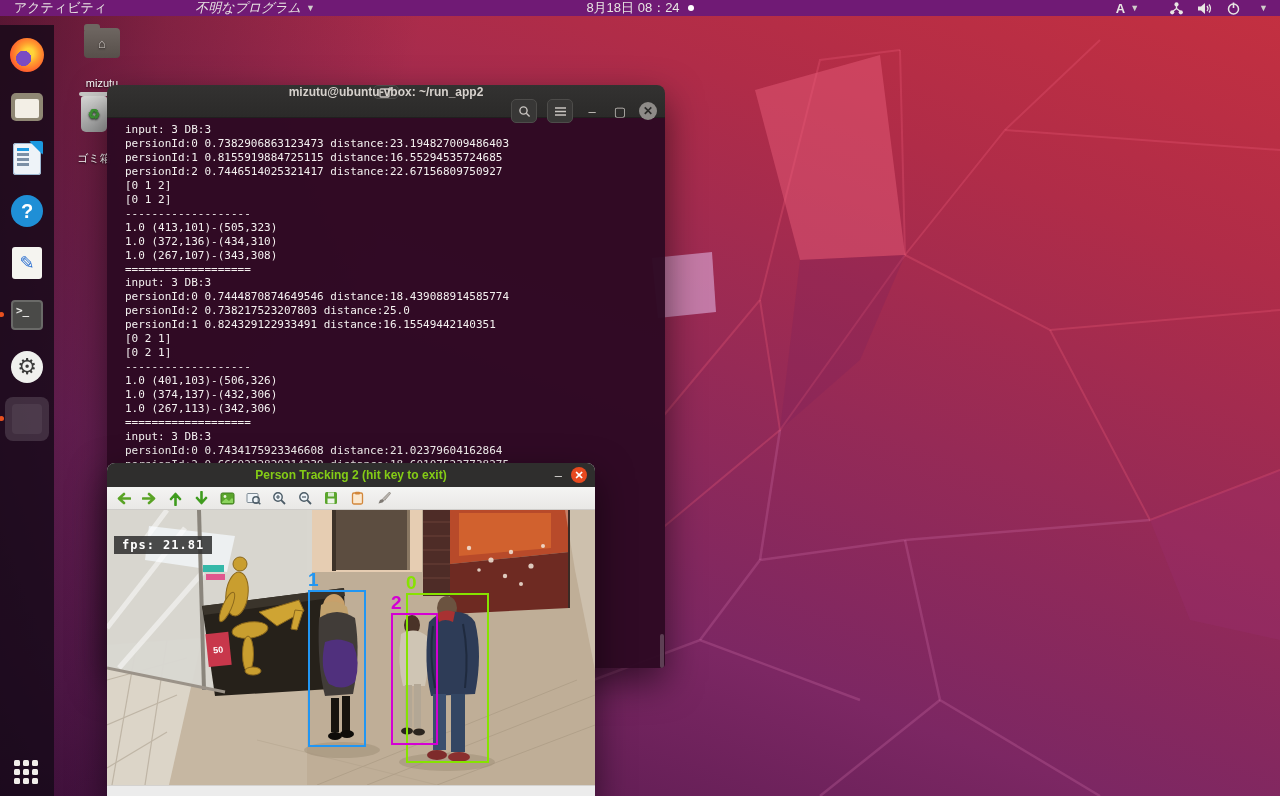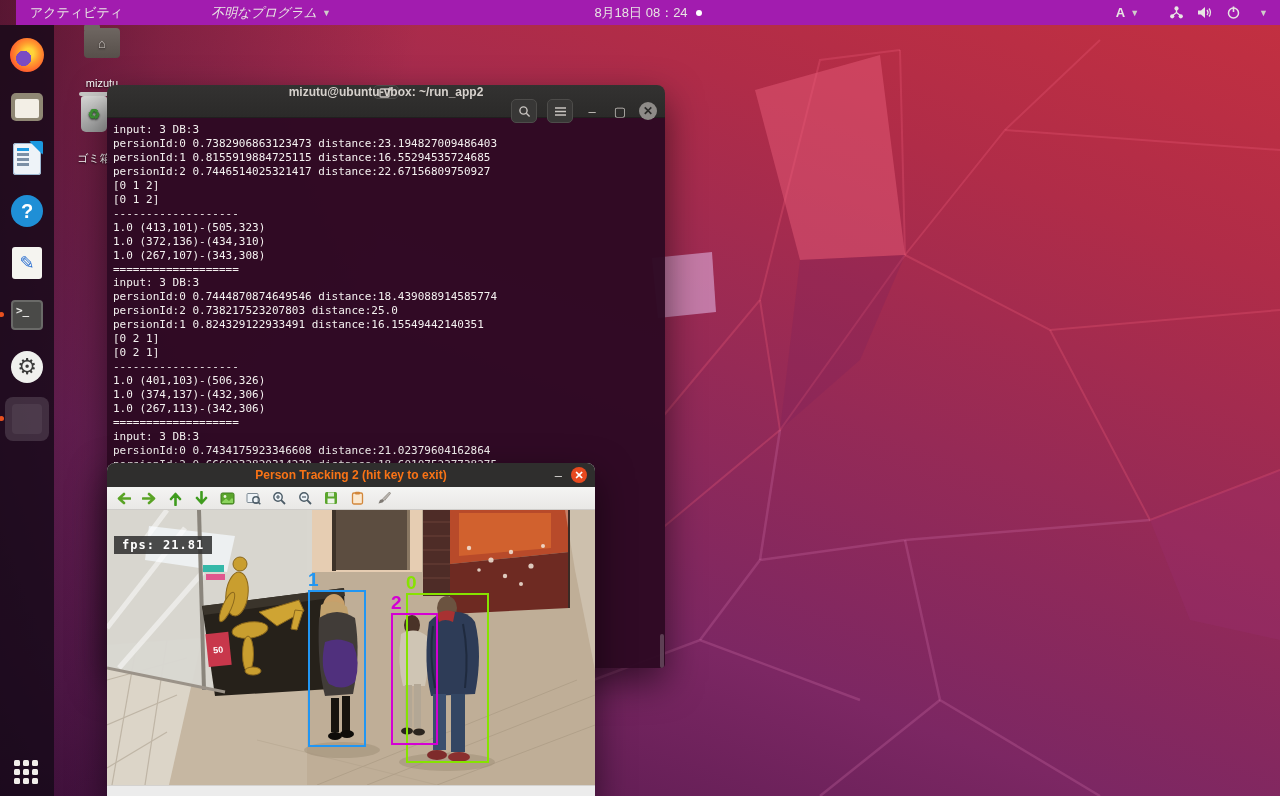--- a/index.html
+++ b/index.html
@@ -8,21 +8,21 @@
 
   
   #desktop { position:absolute; inset:0; overflow:hidden; }
   #wallpaper { position:absolute; inset:0;
     background:linear-gradient(200deg,#c43040 0%,#b02c48 22%,#962a56 45%,#7c2763 68%,#5c1c52 88%,#471343 100%); }
   #wallpaper svg { position:absolute; inset:0; }
   #wall-dark { position:absolute; inset:0;
     background:linear-gradient(100deg, rgba(30,5,25,.55) 0%, rgba(30,5,25,.25) 12%, rgba(0,0,0,0) 30%); }
 
   
-  #topbar { position:absolute; top:0; left:16px; right:0; height:25px; background:#a21caf;
+  #topbar { position:absolute; top:0; left:0; right:0; height:16px; background:#701a75;
     color:#e8e6e3; font-size:13px; display:flex; align-items:center; z-index:40; }
   #topbar .tb-btn { height:25px; display:flex; align-items:center; padding:0 10px; cursor:default; }
   #topbar .caret { font-size:9px; margin-left:5px; color:#cfcdca; }
   #tb-left { display:flex; align-items:center; }
   #tb-activities { margin-left:4px; }
   #tb-appmenu { margin-left:68px;font-style:italic; }
   #tb-center { position:absolute; left:0; right:0; display:flex; justify-content:center; pointer-events:none; }
   #tb-clock { pointer-events:auto; display:flex; align-items:center; gap:8px; font-weight:normal;text-align:right; }
   #tb-clock .notif-dot { width:6px; height:6px; border-radius:50%; background:#fff; }
   #tb-right { margin-left:auto; display:flex; align-items:center; }
@@ -72,30 +72,30 @@
   #term-titlebar { height:33px; background:linear-gradient(#333231,#2b2a29); border-radius:8px 8px 0 0;
     display:flex; align-items:center; padding:0 8px; position:relative; border-bottom:1px solid #201f1e;flex-direction:column; }
   .tt-btn { width:26px; height:24px; border:1px solid #4d4c4a; border-radius:5px; background:#383736;
     color:#c9c5c1; display:flex; align-items:center; justify-content:center; }
   #term-title { position:absolute; left:0; right:0; text-align:center; color:#d6d1cc; font-size:12px; font-weight:bold; pointer-events:none; }
   #term-ctrls { margin-left:auto; display:flex; align-items:center; gap:10px; z-index:1; }
   #term-ctrls .win-min, #term-ctrls .win-max { color:#c9c5c1; font-size:13px; width:18px; text-align:center; }
   #term-close { width:18px; height:18px; border-radius:50%; background:#8e8b88; color:#2b2a29; font-size:12px; font-weight:bold;
     display:flex; align-items:center; justify-content:center; }
   #term-body { position:relative; height:550px; background:rgba(45,9,35,.97); border-radius:0 0 4px 4px;
-    padding:5px 6px; overflow:hidden; }
+    padding:5px 18px; overflow:hidden; }
   #term-output { color:#f4f1f0; font-family:"DejaVu Sans Mono","Liberation Mono",monospace; font-size:11px; line-height:13.95px; white-space:pre; }
   #term-scrollbar { position:absolute; right:1px; bottom:0; width:4px; height:34px; background:rgba(255,255,255,.22); border-radius:2px; }
 
   
   #tracker { position:absolute; left:107px; top:463px; width:488px; height:340px; z-index:10;
     border-radius:8px 8px 0 0; box-shadow:0 14px 36px rgba(0,0,0,.55); background:#ececec; }
   #trk-titlebar { height:24px; background:#2f2e2d; border-radius:8px 8px 0 0; position:relative;
     display:flex; align-items:center; justify-content:center; }
-  #trk-title { color:#f97316; font-size:12px; font-weight:bold; }
+  #trk-title { color:#84cc16; font-size:12px; font-weight:bold; }
   #trk-ctrls { position:absolute; right:8px; top:0; height:24px; display:flex; align-items:center; gap:9px; }
   #trk-min { color:#dcd9d6; font-size:13px; }
   #trk-close { width:16px; height:16px; border-radius:50%; background:#e8491f; color:#fff; font-size:11px; font-weight:bold; display:flex; align-items:center; justify-content:center; }
   #trk-toolbar { height:23px; background:linear-gradient(#f4f4f3,#e9e8e6); border-bottom:1px solid #cfcdca;
     display:flex; align-items:center; gap:6px; padding:0 6px; }
   .trk-tool { width:20px; height:18px; display:flex; align-items:center; justify-content:center; border-radius:3px; }
   .trk-tool svg { display:block; }
   #trk-image { position:relative; width:488px; height:275px; overflow:hidden; background:#c3b4a0; }
   #trk-image > svg { position:absolute; inset:0; }
   #fps-badge { position:absolute; left:7px; top:26px; background:rgba(50,50,50,.88); color:#fff;

